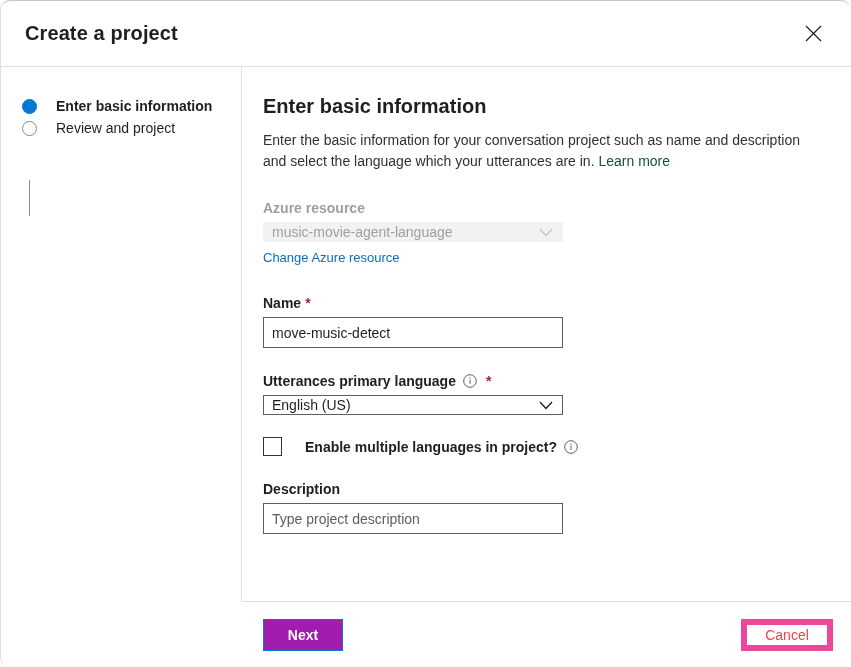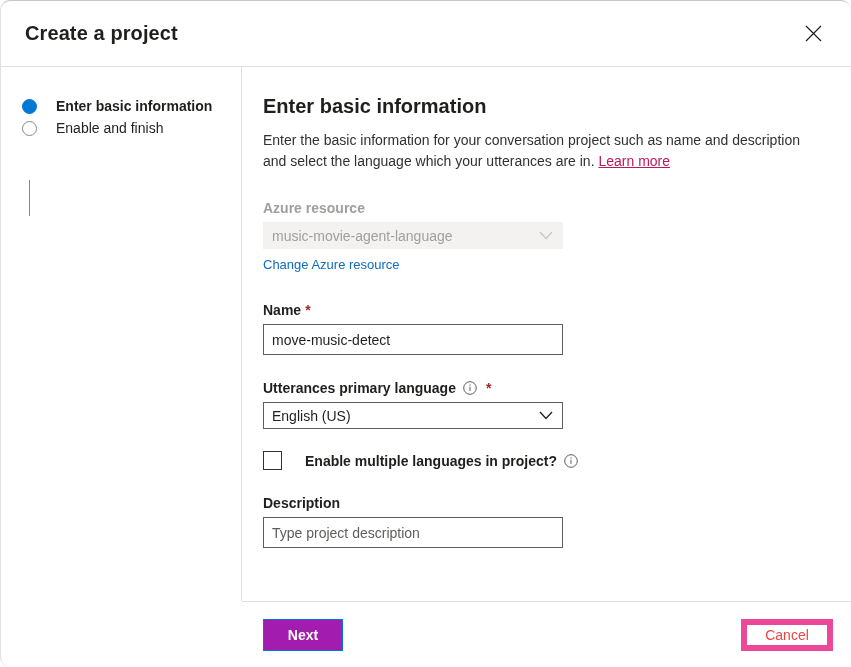--- a/index.html
+++ b/index.html
@@ -130,22 +130,21 @@
     line-height: 26px;
   }
   .content-desc {
     font-size: 14px;
     line-height: 21px;
     color: #323130;
     margin: 0;
     max-width: 570px;
   }
   .inline-link {
-    color: #be185d;
-    text-decoration: underline;
+    color: #14532d;
     cursor: pointer;
   }
 
   
   .form {
     margin-top: 27px;
   }
   .field { margin-bottom: 0; }
   .field-label {
     display: flex;
@@ -186,21 +185,21 @@
     display: flex;
     align-items: center;
     font-family: "Liberation Sans", sans-serif;
     border-radius: 0;
     outline: none;
   }
   .input-box::placeholder { color: #605e5c; }
 
   .select-box {
     width: 300px;
-    height: 27px;
+    height: 20px;
     box-sizing: border-box;
     border: 1px solid #605e5c;
     background: #ffffff;
     display: flex;
     align-items: center;
     justify-content: space-between;
     padding: 0 9px 0 8px;
     font-size: 14px;
     color: #201f1e;
     cursor: pointer;
@@ -299,21 +298,21 @@
   <div class="dialog-body">
 
     <div class="wizard">
       <div class="wizard-step">
         <span class="step-marker active"></span>
         <span class="step-label active">Enter basic information</span>
       </div>
       <div class="wizard-connector"></div>
       <div class="wizard-step">
         <span class="step-marker inactive"></span>
-        <span class="step-label">Enable and finish</span>
+        <span class="step-label">Review and project</span>
       </div>
     </div>
 
     <div class="content">
       <h1 class="content-title">Enter basic information</h1>
       <p class="content-desc">
         <span>Enter the basic information for your conversation project such as name and description and select the language which your utterances are in.</span>
         <a class="inline-link">Learn more</a>
       </p>
 

